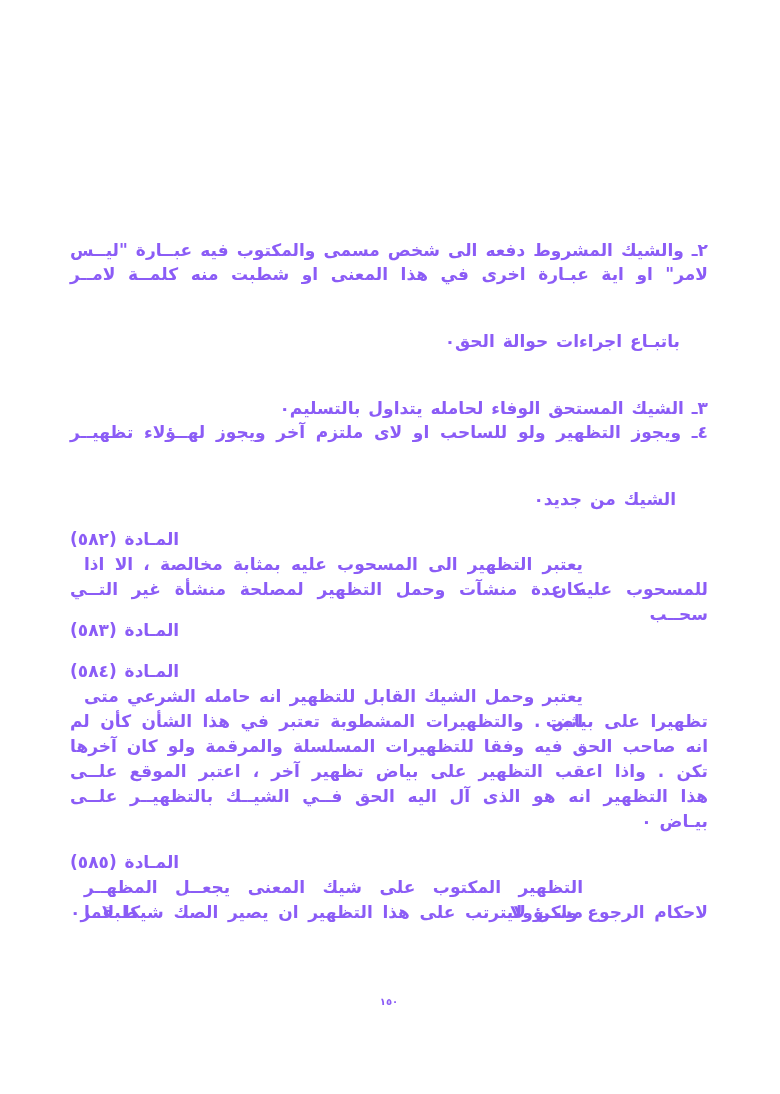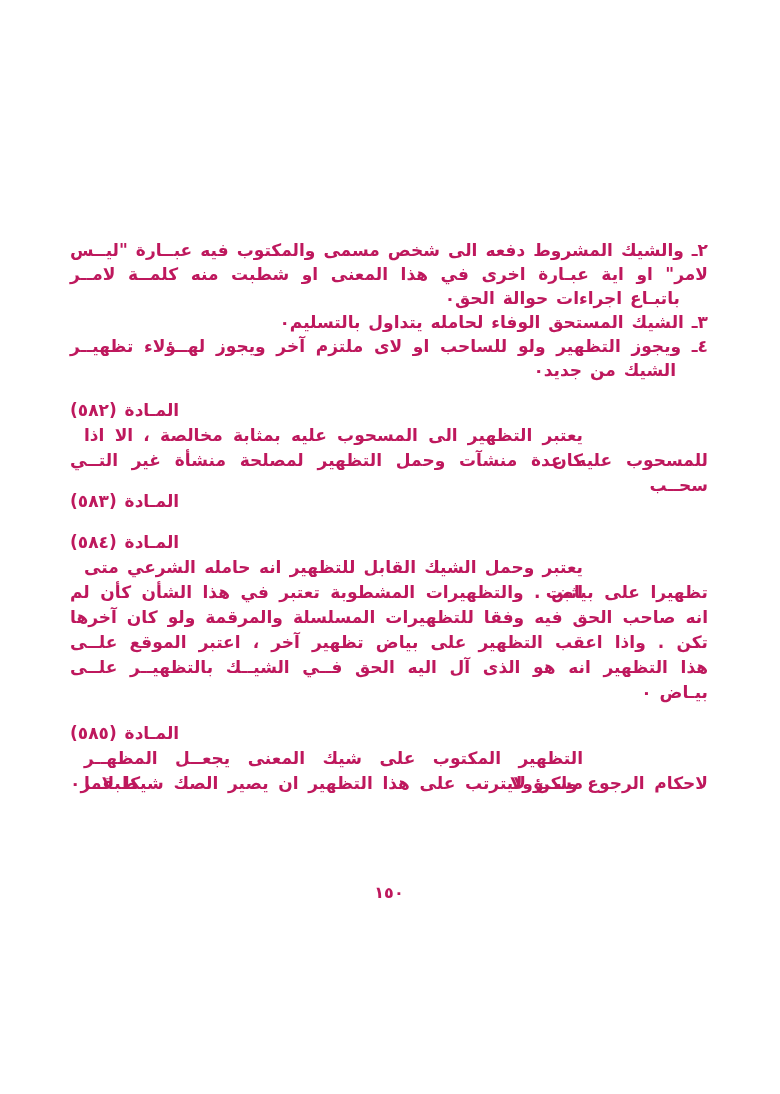--- a/index.html
+++ b/index.html
@@ -12,21 +12,21 @@
     height: 1094px;
     overflow: hidden;
     font-family: "DejaVu Sans", sans-serif;
   }
   .page {
     direction: rtl;
     width: 780px;
     height: 1094px;
     box-sizing: border-box;
     padding: 238px 72px 16px 70px;
-    color: #be185d;
+    color: #8b5cf6;
     font-weight: bold;
     font-size: 17px;
     word-spacing: 2px;
   }
   .block-a .ln { line-height: 24px; height: 24px; }
   .ln {
     line-height: 25px;
     height: 25px;
     white-space: nowrap;
   }
@@ -37,38 +37,38 @@
     text-align-last: justify;
   }
   
   .first {
     white-space: normal;
     text-align: justify;
     text-align-last: justify;
     padding-right: 125px;
     padding-left: 14px;
   }
-  .r { text-align: right; }
+  .r { text-align: right; margin-top: 43px; }
   .left { text-align: right; }
   .ind28 { padding-right: 28px; }
   .ind30 { padding-right: 30px; }
   .ind32 { padding-right: 32px; }
   .heading {
     text-align: left;
     line-height: 25px;
     height: 25px;
     margin-top: 16px;
     letter-spacing: 1px;
   }
   .page-number {
-    margin-top: 84px;
+    margin-top: 64px;
     text-align: center;
     line-height: 25px;
     height: 25px;
-    font-size: 16px;
+    font-size: 10px;
   }
 </style>
 </head>
 <body>
 
 <div class="page">
 
   <div class="block-a">
     <div class="ln j">٢ـ والشيك المشروط دفعه الى شخص مسمى والمكتوب فيه عبــارة "ليــس</div>
     <div class="ln j">لامر" او اية عبـارة اخرى في هذا المعنى او شطبت منه كلمــة لامــر</div>

